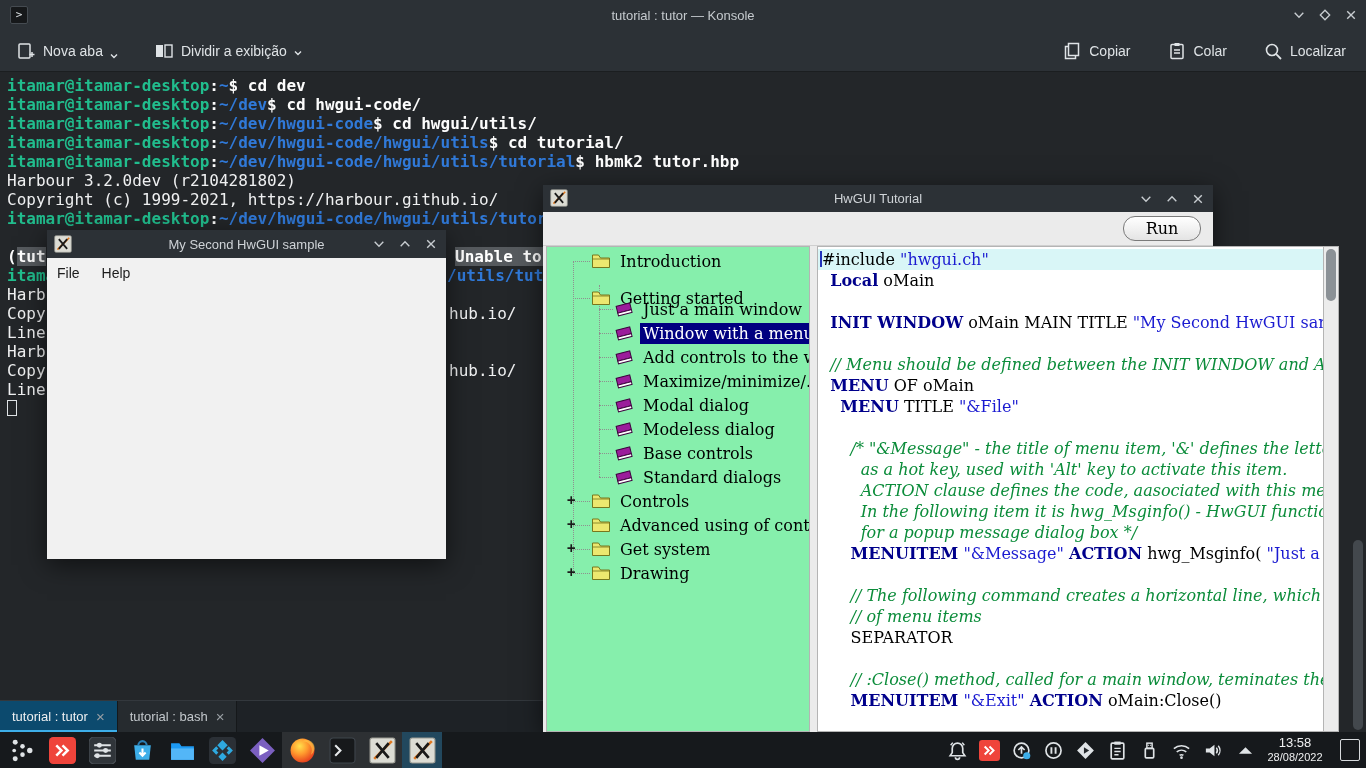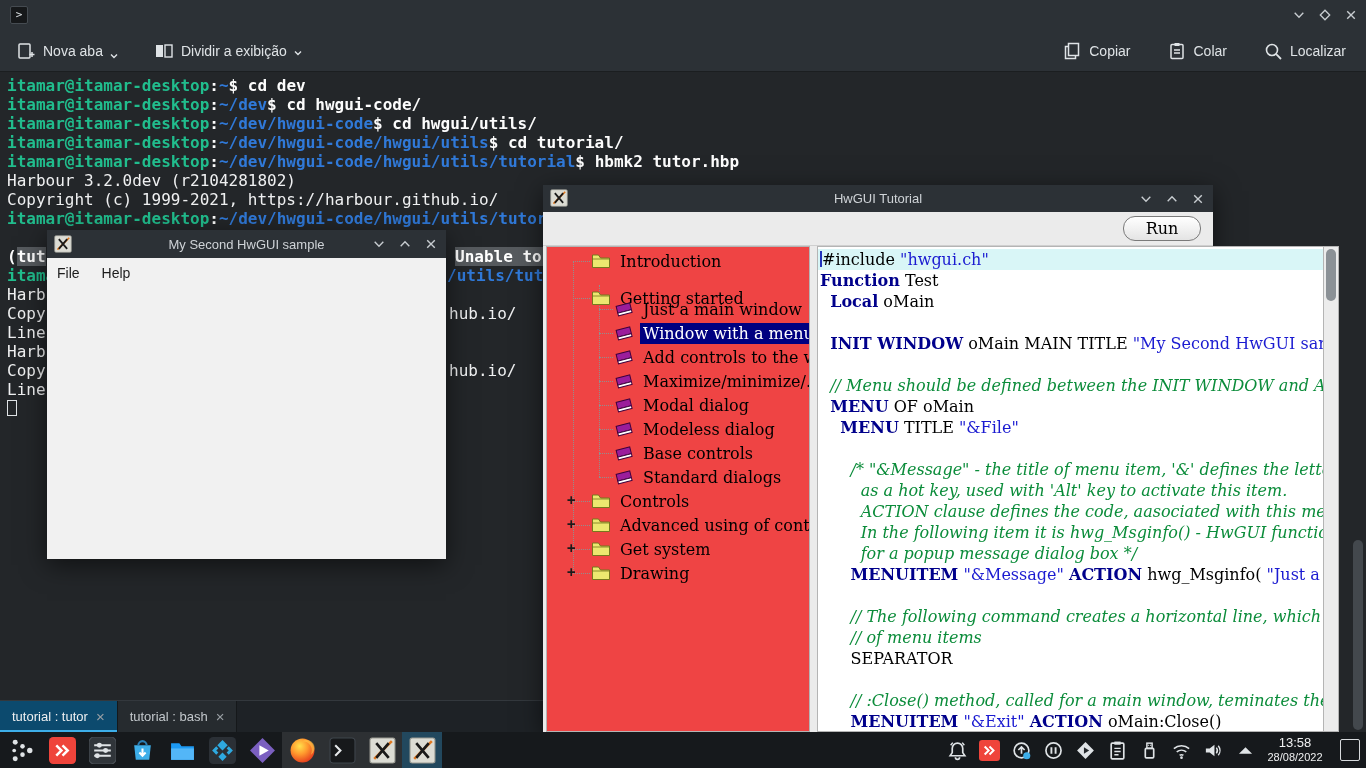--- a/index.html
+++ b/index.html
@@ -66,21 +66,21 @@
 
   
   #tut-win{left:543px;top:185px;width:670px;height:547px;background:#ebebeb}
   #tut-win .aw-titlebar{height:27px}
   .tut-toolbar{position:absolute;left:0;top:27px;width:100%;height:34px;background:#ebebeb;
     border-bottom:1px solid #cfcfcf}
   .run-btn{position:absolute;right:12px;top:4px;width:78px;height:25px;
     background:linear-gradient(#ffffff,#e4e4e4);border:1px solid #7a7a7a;border-radius:12px;
     font-family:"DejaVu Serif",serif;font-size:16px;color:#000;text-align:center;line-height:23px}
   .tut-content{position:absolute;left:0;top:61px;width:100%;height:486px}
-  .tree-panel{position:absolute;left:3px;top:0;width:264px;height:486px;background:#ef4444;
+  .tree-panel{position:absolute;left:3px;top:0;width:264px;height:486px;background:#86efac;
     border:1px solid #b4b4b4;overflow:hidden}
   .tree-inner{position:absolute;left:0;top:2px;width:100%;height:100%;
     font-family:"DejaVu Serif",serif;font-size:16px;color:#000}
   .tree-item{position:absolute;left:0;right:0;height:24px;display:flex;align-items:center}
   .tree-item::before{content:"";position:absolute;top:12px;border-top:1px dotted #8f8f8f}
   .tree-item.lvl1{padding-left:44px}
   .tree-item.lvl1::before{left:26px;width:17px}
   .tree-item.lvl2{padding-left:67px}
   .tree-item.lvl2::before{left:52px;width:14px}
   .spine{position:absolute;width:0;border-left:1px dotted #8f8f8f}
@@ -121,20 +121,21 @@
   svg{display:block}
 </style>
 </head>
 <body>
 
 <div class="screen">
 
   <div>
     <div class="k-titlebar">
       <span class="k-appicon">&gt;</span>
+      <span class="k-title">tutorial : tutor — Konsole</span>
       <span class="winbtns">
         <span class="win-btn">
             <svg viewBox="0 0 13 13" width="100%" height="100%">
               <path d="M2.5 4.5 L6.5 8.5 L10.5 4.5" fill="none" stroke="currentColor" stroke-width="1.3"></path>
             </svg>
           </span>
         <span class="win-btn">
             <svg viewBox="0 0 13 13" width="100%" height="100%">
               <rect x="3.4" y="3.4" width="6.2" height="6.2" transform="rotate(45 6.5 6.5)" fill="none" stroke="currentColor" stroke-width="1.2"></rect>
             </svg>
@@ -443,21 +444,20 @@
                   <path d="M1.5 6 h17" stroke="#77771d" stroke-width="0.8"></path>
                 </svg>
               </span>
               <span class="tree-label">Drawing</span>
             </div>
           </div>
       </div>
       <div class="code-panel">
         <div class="code-lines">
             <div class="code-line hl"><span class="caret"></span><span class="c-pl">#include </span><span class="c-str">"hwgui.ch"</span></div>
-            <div class="code-line"><span class="c-kw">Function</span><span class="c-pl"> Test</span></div>
             <div class="code-line"><span class="c-pl">  </span><span class="c-kw">Local</span><span class="c-pl"> oMain</span></div>
             <div class="code-line"></div>
             <div class="code-line"><span class="c-pl">  </span><span class="c-kw">INIT WINDOW</span><span class="c-pl"> oMain MAIN TITLE </span><span class="c-str">"My Second HwGUI sample"</span></div>
             <div class="code-line"></div>
             <div class="code-line"><span class="c-pl">  </span><span class="c-com">// Menu should be defined between the INIT WINDOW and ACTIVA</span></div>
             <div class="code-line"><span class="c-pl">  </span><span class="c-kw">MENU</span><span class="c-pl"> OF oMain</span></div>
             <div class="code-line"><span class="c-pl">    </span><span class="c-kw">MENU</span><span class="c-pl"> TITLE </span><span class="c-str">"&amp;File"</span></div>
             <div class="code-line"></div>
             <div class="code-line"><span class="c-pl">      </span><span class="c-com">/* "&amp;Message" - the title of menu item, '&amp;' defines the letter afte</span></div>
             <div class="code-line"><span class="c-pl">        </span><span class="c-com">as a hot key, used with 'Alt' key to activate this item.</span></div>

